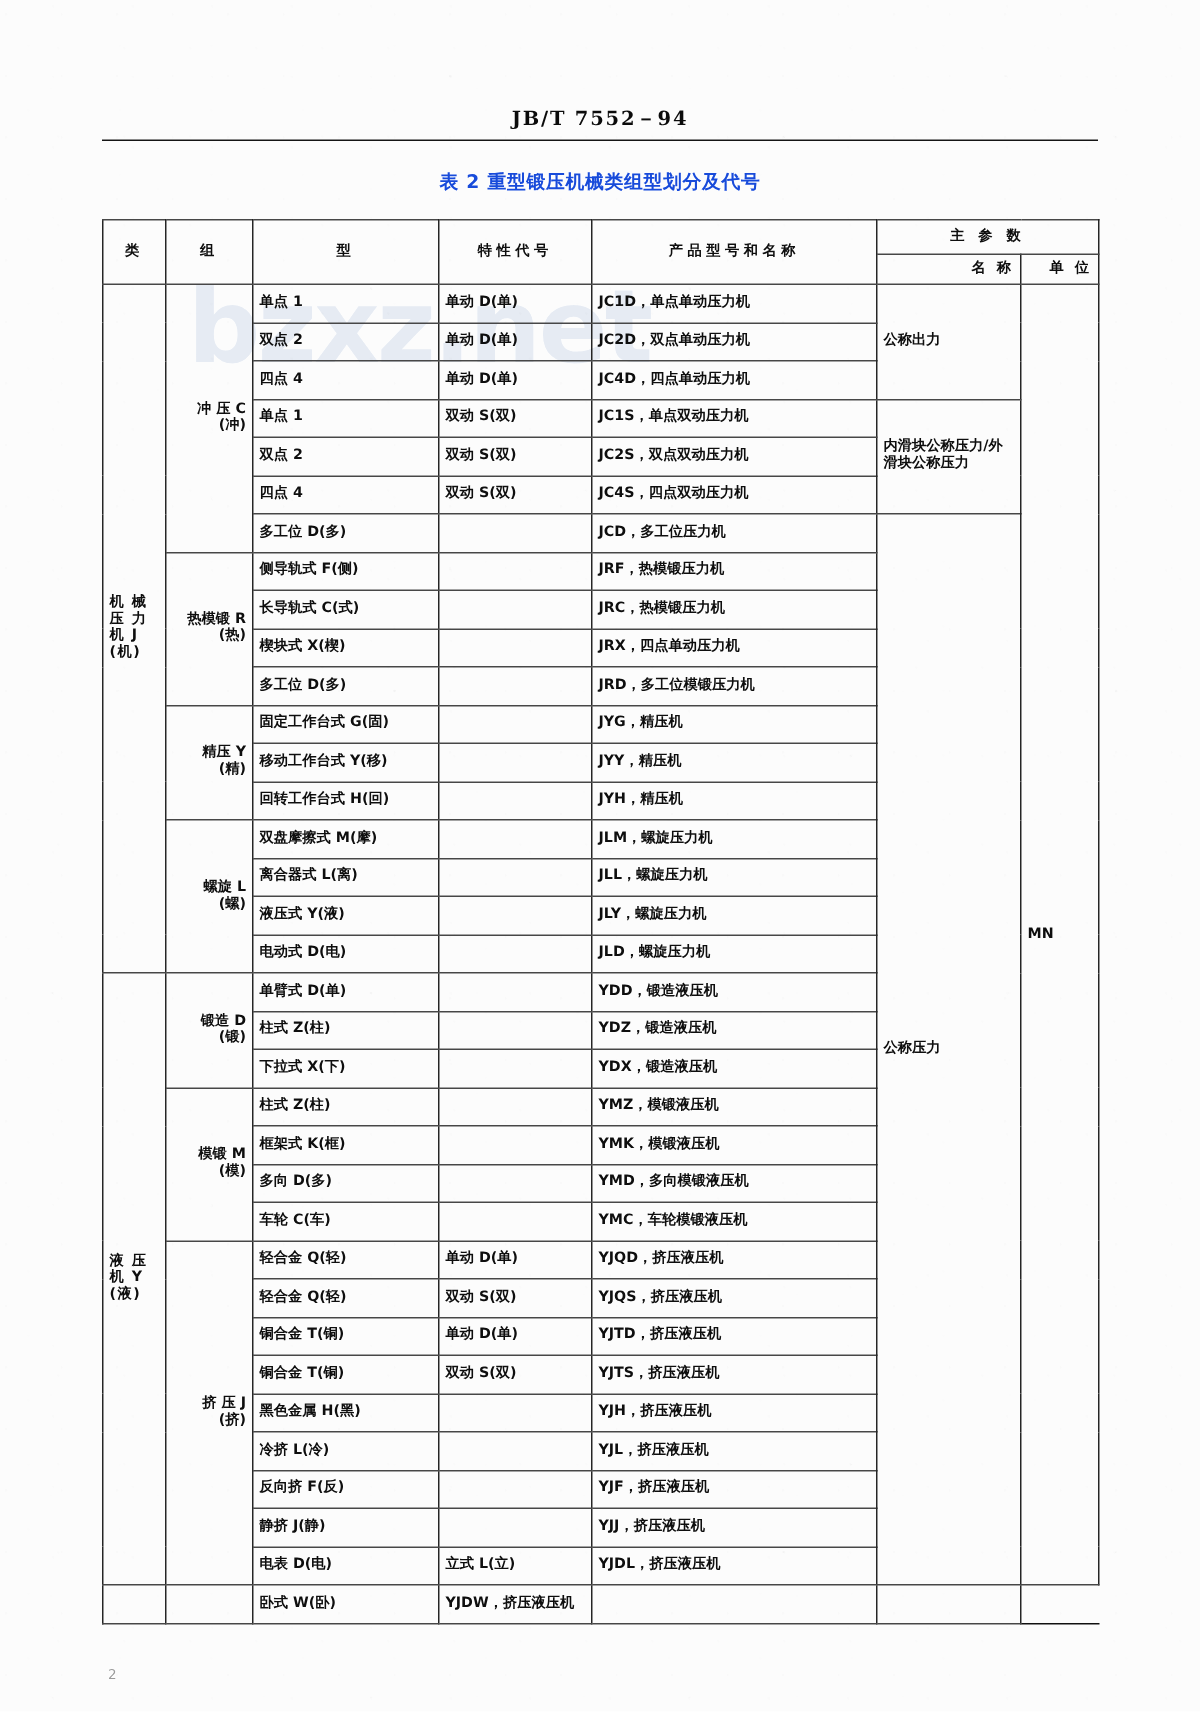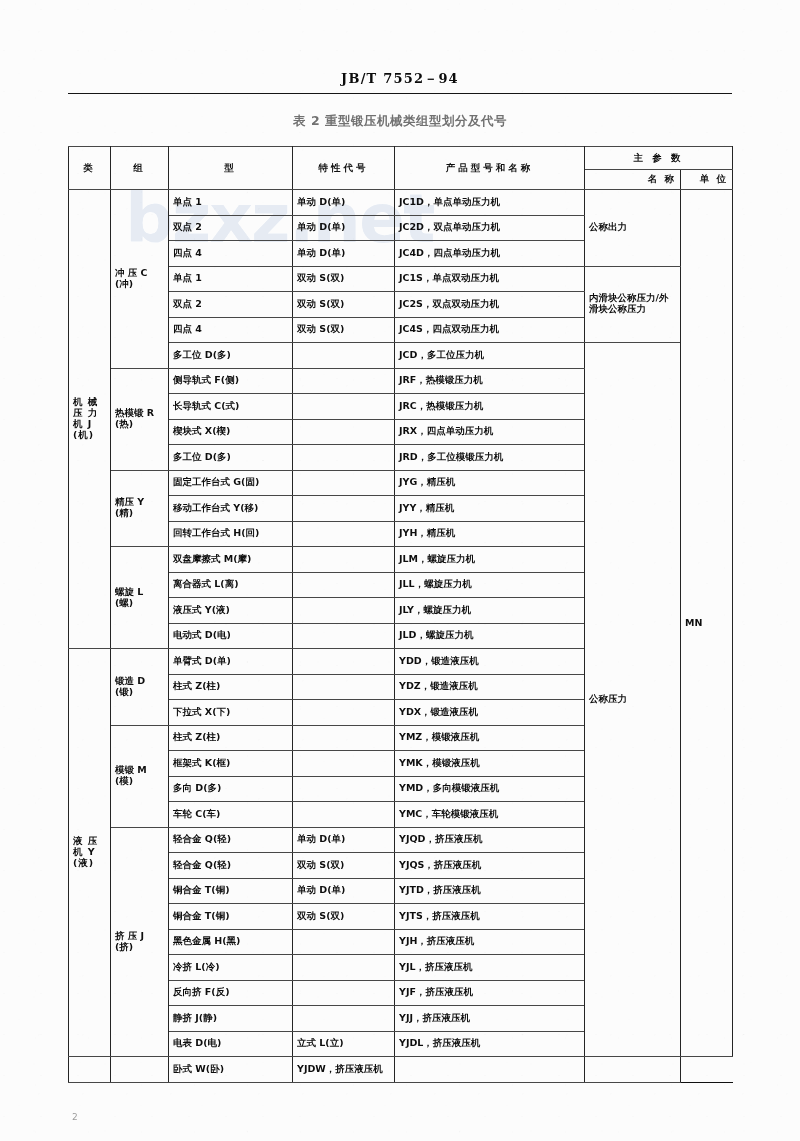--- a/index.html
+++ b/index.html
@@ -36,21 +36,21 @@
     font-size:13px;letter-spacing:1.2px;
     color:#111;font-weight:bold;
     font-family:"DejaVu Serif","Liberation Serif",serif;
   }
   .head-rule{
     position:absolute;left:68px;right:68px;top:93px;
     height:0;border-top:1.6px solid #1a1a1a;
   }
   .tbl-title{
     position:absolute;left:0;right:0;top:113px;
-    text-align:center;font-size:12.5px;color:#737373;
+    text-align:center;font-size:12.5px;color:#1d4ed8;
     letter-spacing:.5px;font-weight:bold;
   }
   .page-no{
     position:absolute;left:72px;top:1112px;
     font-size:9px;color:#9a9a9a;
   }
   
   #wm{
     position:absolute;left:125px;top:150px;
     font-size:68px;font-weight:bold;letter-spacing:-2px;
@@ -86,21 +86,21 @@
   }
   .hdr-sub td{
     text-align:right;font-size:9.5px;letter-spacing:2px;height:17px;
   }
   td.c{}
   td.l{text-align:left;padding-left:7px;}
   td.vert{
     text-align:left;font-size:10px;line-height:1.55;letter-spacing:1px;
   }
   td.grp{
-    text-align:left;font-size:9.5px;line-height:1.5;
+    text-align:right;font-size:9.5px;line-height:1.5;
   }
   .rowh{height:25.5px;}
   
   tr.sect > td{border-top:1.4px solid #181818;}
   td.noline-b{border-bottom:none;}
   td.noline-t{border-top:none;}
   
   #tbl-wrap,.std-head,.tbl-title{
     filter:blur(.18px);
   }

